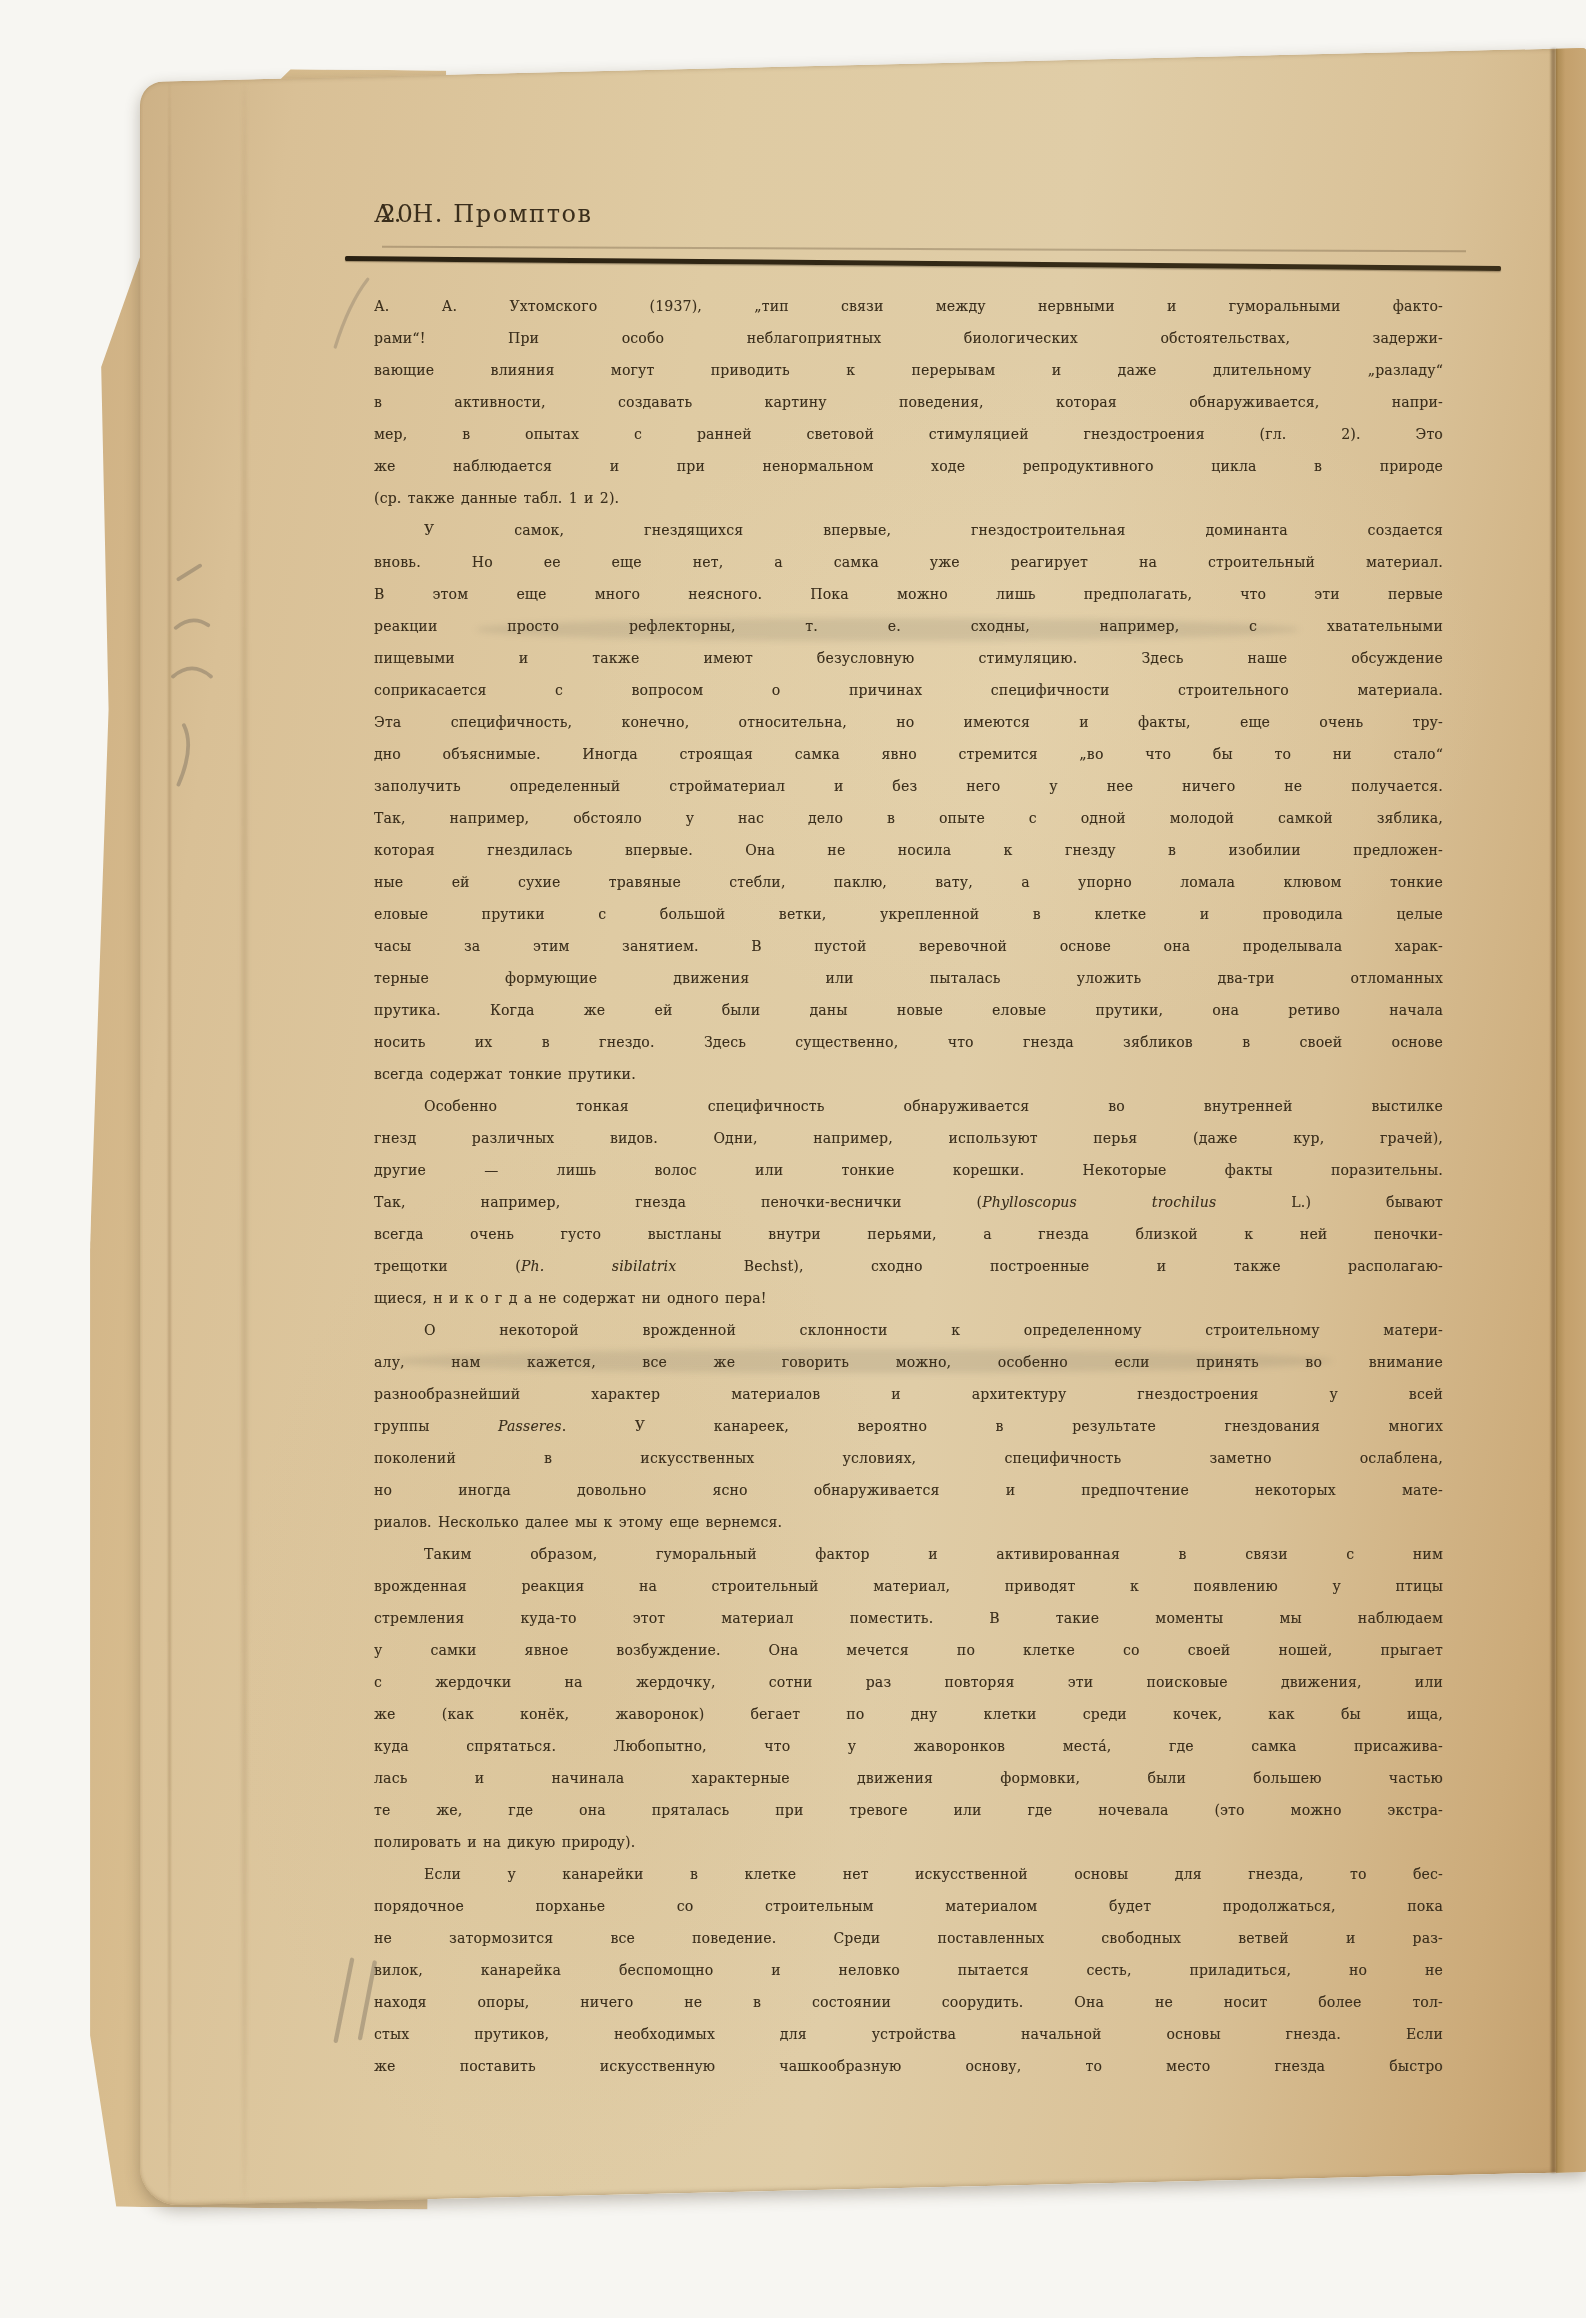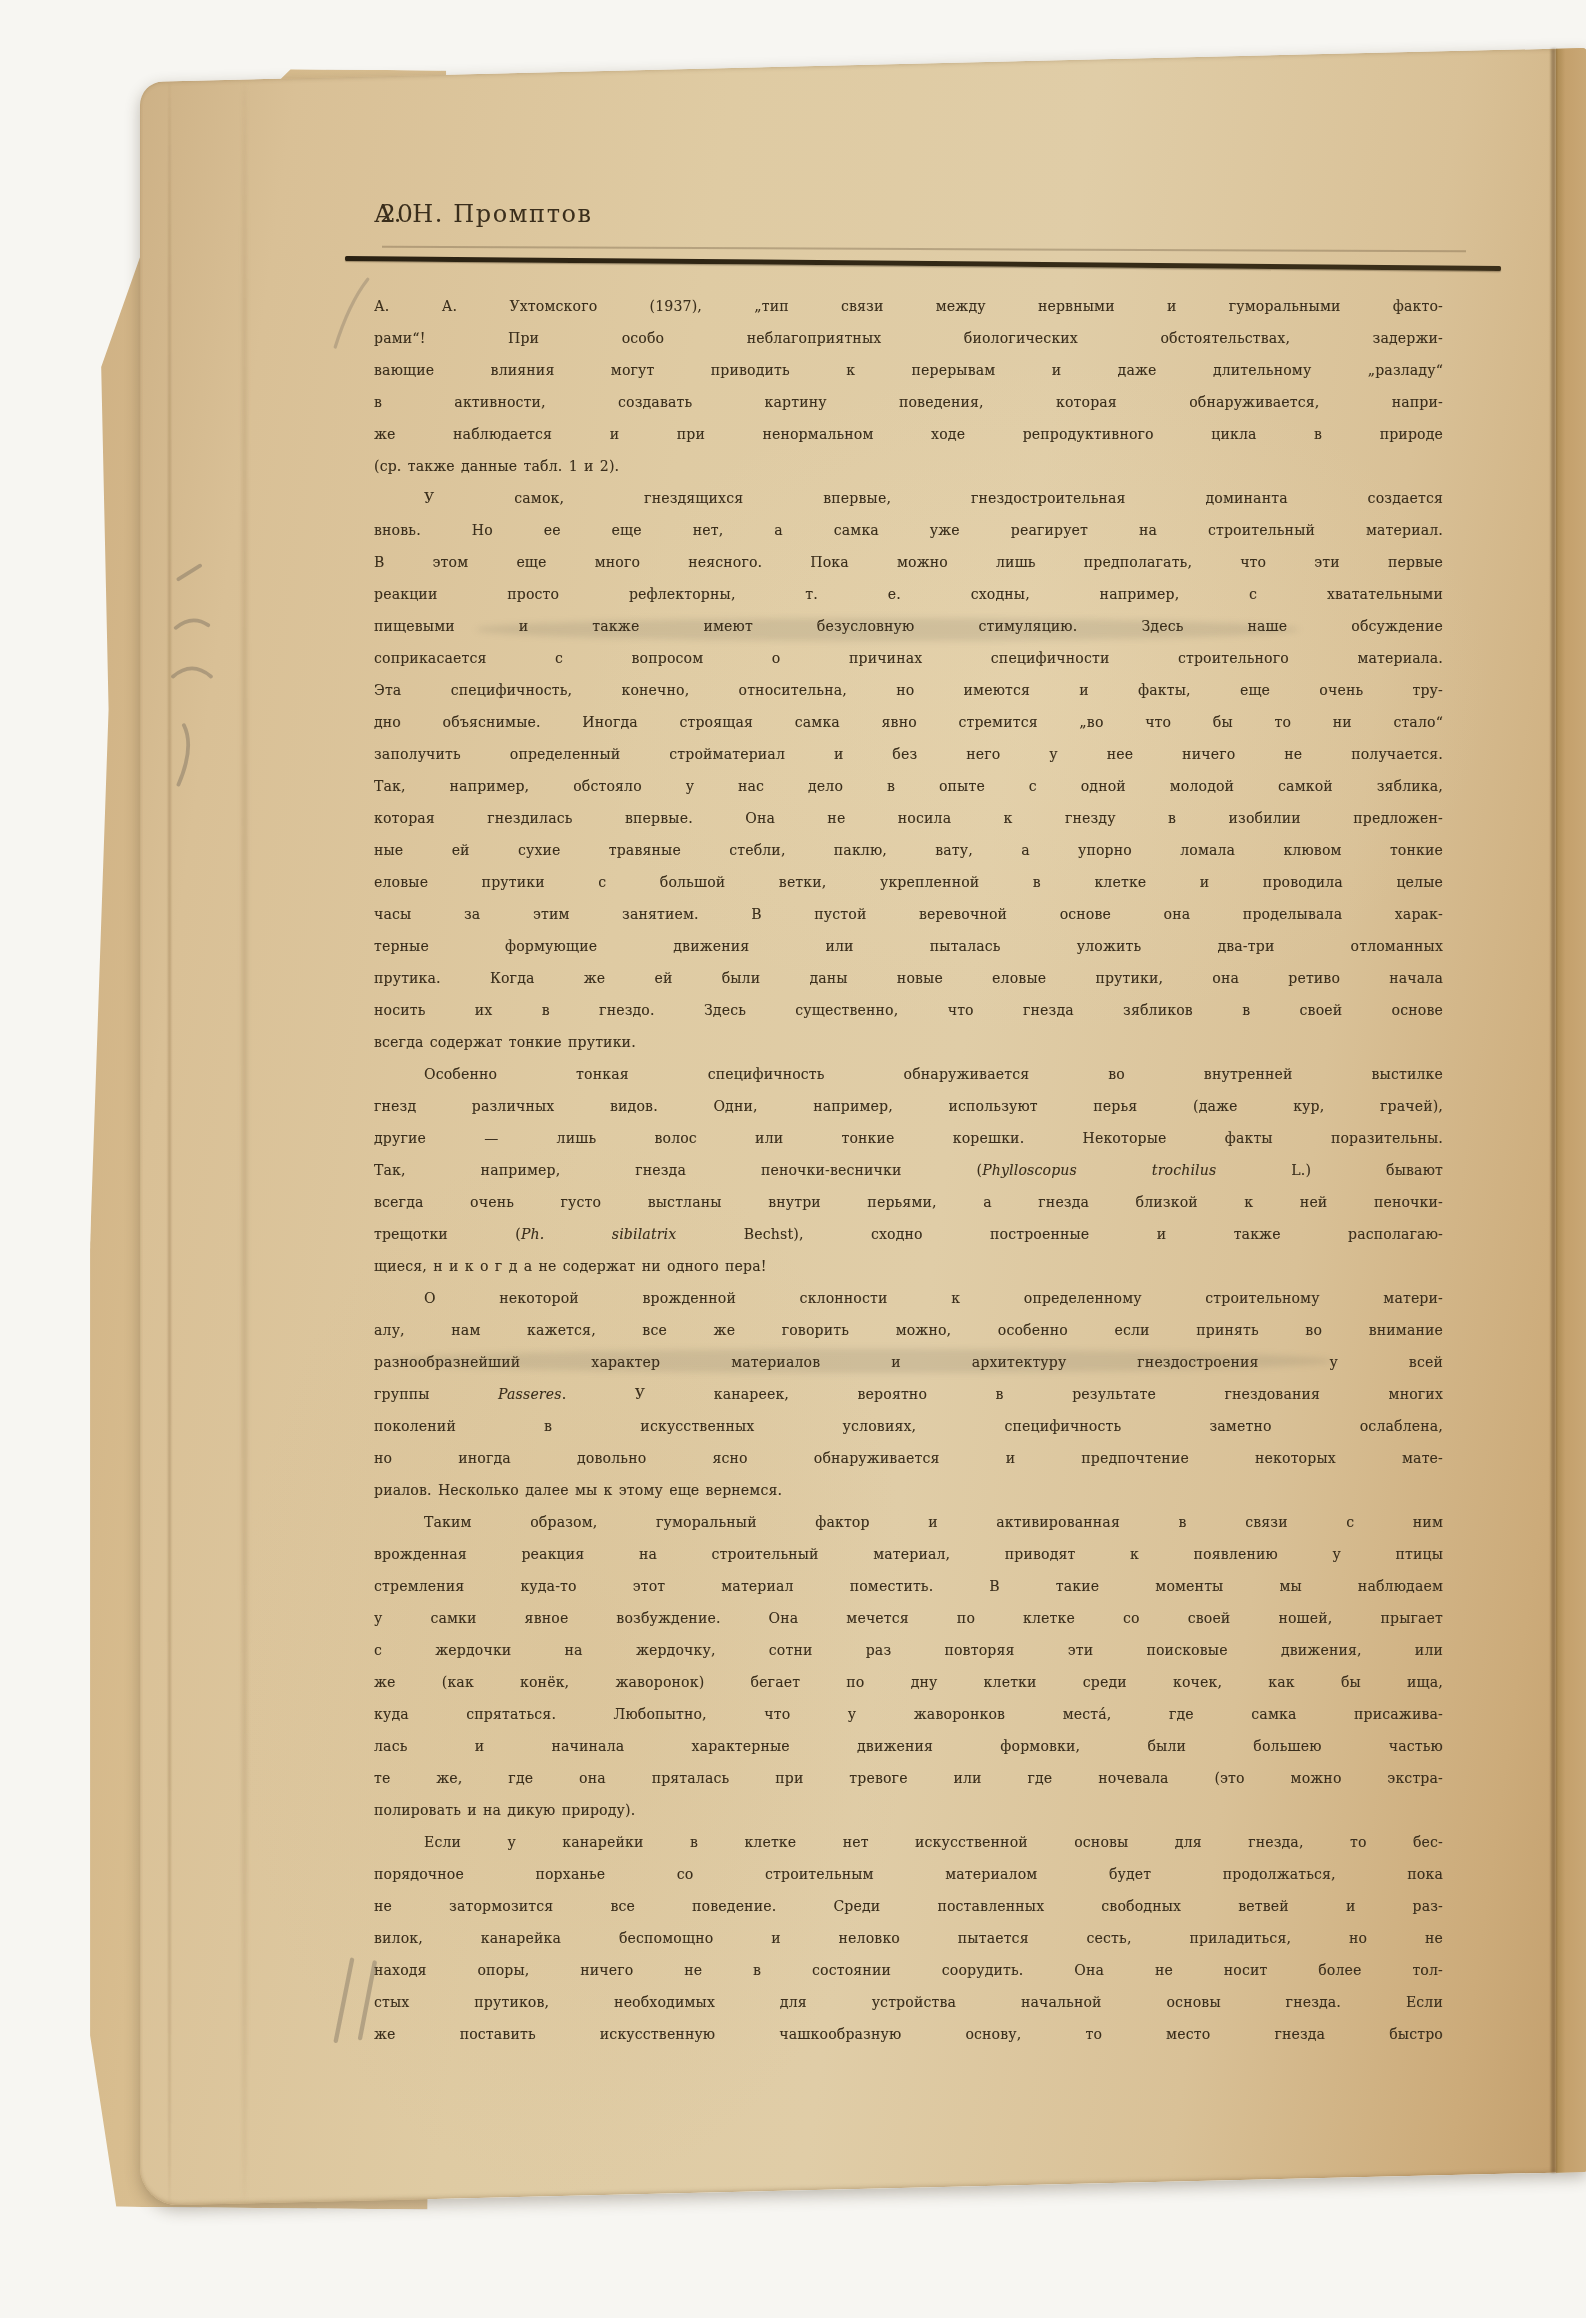--- a/index.html
+++ b/index.html
@@ -84,20 +84,21 @@
   <div class="running-head">А. Н. Промптов</div>
   <div class="rule-thin"></div>
   <div class="rule-thick"></div>
 
   <div class="text-block">
 
     <div class="tl j">А.  А.  Ухтомского (1937), „тип связи между нервными и гуморальными факто-</div>
     <div class="tl j">рами“! При особо неблагоприятных биологических обстоятельствах, задержи-</div>
     <div class="tl j">вающие влияния могут приводить к перерывам и даже длительному „разладу“</div>
     <div class="tl j">в активности, создавать картину поведения, которая обнаруживается, напри-</div>
+    <div class="tl j">мер, в опытах с ранней световой стимуляцией гнездостроения (гл. 2). Это</div>
     <div class="tl j">же наблюдается и при ненормальном ходе репродуктивного цикла в природе</div>
     <div class="tl last">(ср. также данные табл. 1 и 2).</div>
 
     <div class="tl j ind">У самок, гнездящихся впервые, гнездостроительная доминанта создается</div>
     <div class="tl j">вновь. Но ее еще нет, а самка уже реагирует на строительный материал.</div>
     <div class="tl j">В этом еще много неясного. Пока можно лишь предполагать, что эти первые</div>
     <div class="tl j">реакции просто рефлекторны, т. е. сходны, например, с хватательными</div>
     <div class="tl j">пищевыми и также имеют безусловную стимуляцию. Здесь наше обсуждение</div>
     <div class="tl j">соприкасается с вопросом о причинах специфичности строительного материала.</div>
     <div class="tl j">Эта специфичность, конечно, относительна, но имеются и факты, еще очень тру-</div>

